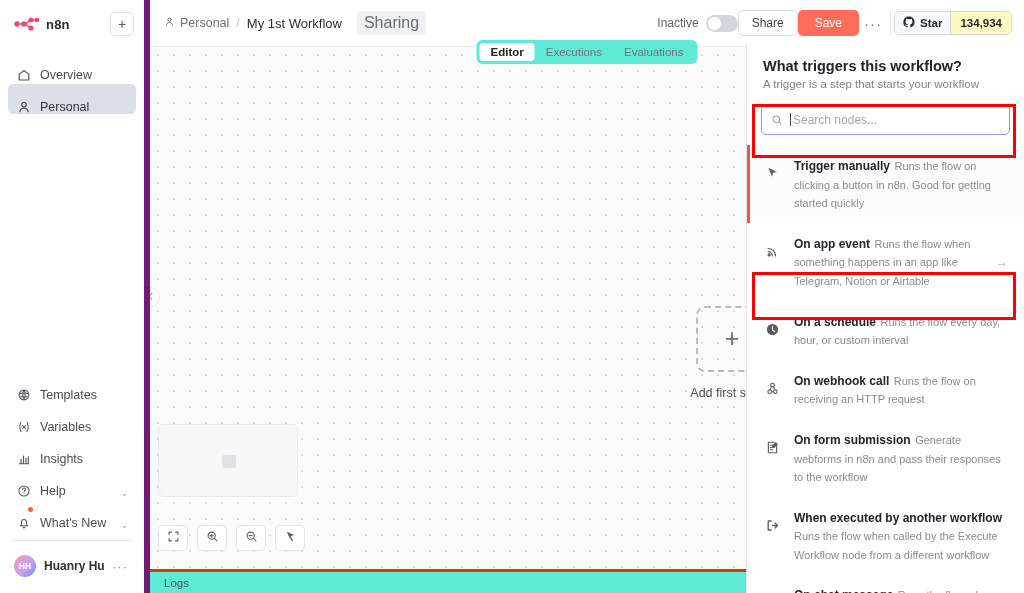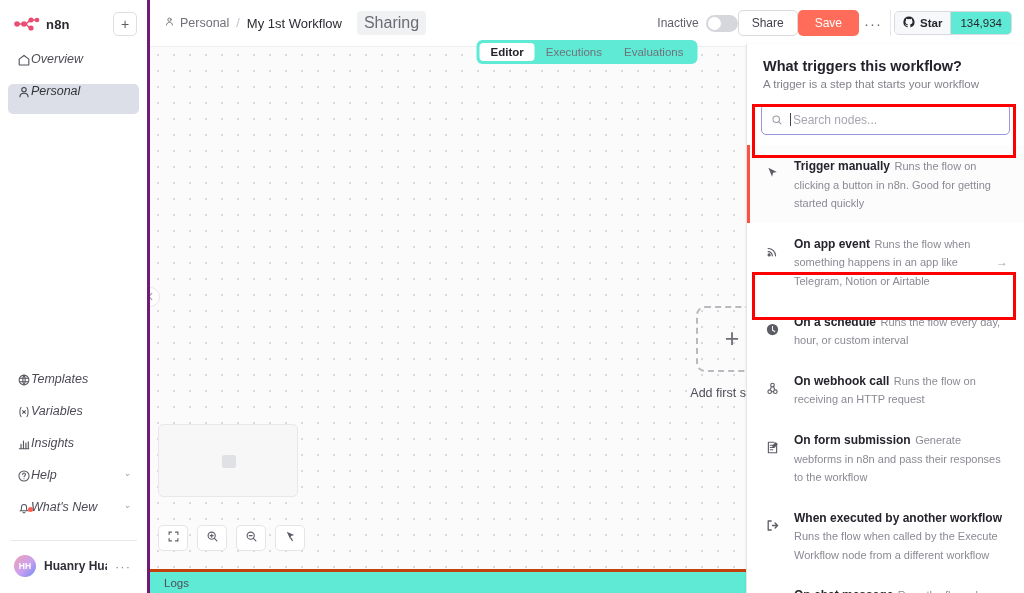--- a/index.html
+++ b/index.html
@@ -9,41 +9,40 @@
     background: #ffffff;
     overflow: hidden;
     -webkit-font-smoothing: antialiased;
   }
   .app { position: relative; width: 1024px; height: 593px; display: flex; }
 
   
   .sidebar {
     width: 150px; height: 593px;
     background: #ffffff;
-    border-right: 3px solid #701a75;
+    border-right: 6px solid #701a75;
     display: flex; flex-direction: column;
     flex: 0 0 150px;
     position: relative; z-index: 5;
   }
   .sb-top { padding: 12px 10px 4px 10px; display: flex; align-items: center; justify-content: space-between; }
   .brand { display: flex; align-items: center; gap: 6px; padding-left: 4px; }
   .brand-logo { width: 26px; height: 14px; display: block; }
   .brand-name { font-size: 13px; font-weight: 700; color: #2b2b30; letter-spacing: .2px; }
   .add-btn {
     width: 24px; height: 24px; border: 1px solid #dcdfe4; border-radius: 5px;
     background: #fff; color: #5b5b63; font-size: 14px; line-height: 1;
     display: flex; align-items: center; justify-content: center; cursor: pointer;
   }
   .sb-nav { margin-top: 12px; padding: 0 8px; display: flex; flex-direction: column; gap: 2px; }
   .sb-item {
-    display: flex; align-items: flex-start; 
+    display: flex; align-items: flex-end; gap: 9px;
     height: 30px; padding: 0 8px; border-radius: 5px;
     font-size: 12.5px; color: #4b4b55; cursor: pointer;
     position: relative;
-    font-style: italic;
   }
   .sb-item.active { background: #dcdfe7; color: #33333b; }
   .sb-item .ico { width: 15px; height: 15px; flex: 0 0 15px; display: flex; align-items: center; justify-content: center; color: #55555f; }
   .sb-item .lbl { flex: 1; white-space: nowrap; overflow: hidden; }
   .sb-item .chev { color: #9a9aa4; font-size: 9px; }
   .sb-bottom { margin-top: auto; padding: 0 8px 0 8px; display: flex; flex-direction: column; gap: 2px; }
   .sb-divider { height: 1px; background: #e8e9eb; margin: 8px 2px 6px 2px; }
   .sb-user { display: flex; align-items: center; gap: 8px; height: 34px; padding: 0 8px 0 6px; margin-bottom: 10px; border-radius: 5px; cursor: pointer; }
   .avatar {
     width: 22px; height: 22px; border-radius: 50%;
@@ -91,21 +90,21 @@
   .dots-btn { color: #6e6e78; font-size: 15px; letter-spacing: 1px; cursor: pointer; padding: 0 5px; }
   .topbar-sep { width: 1px; height: 26px; background: #e6e7ea; margin: 0 3px; }
   .star-group {
     display: flex; align-items: stretch; height: 24px;
     border: 1px solid #d8dade; border-radius: 5px; overflow: hidden; cursor: pointer;
   }
   .star-left {
     display: flex; align-items: center; gap: 5px; padding: 0 8px;
     background: #f7f8f9; font-size: 11.5px; font-weight: 700; color: #27272e;
   }
-  .star-count { display: flex; align-items: center; padding: 0 9px; background: #5eead4; font-size: 11.5px; font-weight: 400; color: #27272e; border-left: 1px solid #d8dade; }
+  .star-count { display: flex; align-items: center; padding: 0 9px; background: #fef9c3; font-size: 11.5px; font-weight: 700; color: #27272e; border-left: 1px solid #d8dade; }
 
   
   .tabgroup {
     position: absolute; left: 50%; transform: translateX(-50%); top: 40px;
     display: flex; gap: 0; background: #5eead4; border-radius: 6px; padding: 3px;
     z-index: 6;
   }
   .tab { font-size: 11.5px; color: #71717c; padding: 3px 11px; border-radius: 4px; cursor: pointer; white-space: nowrap; }
   .tab.active { background: #ffffff; color: #24242c; font-weight: 600; }
 

